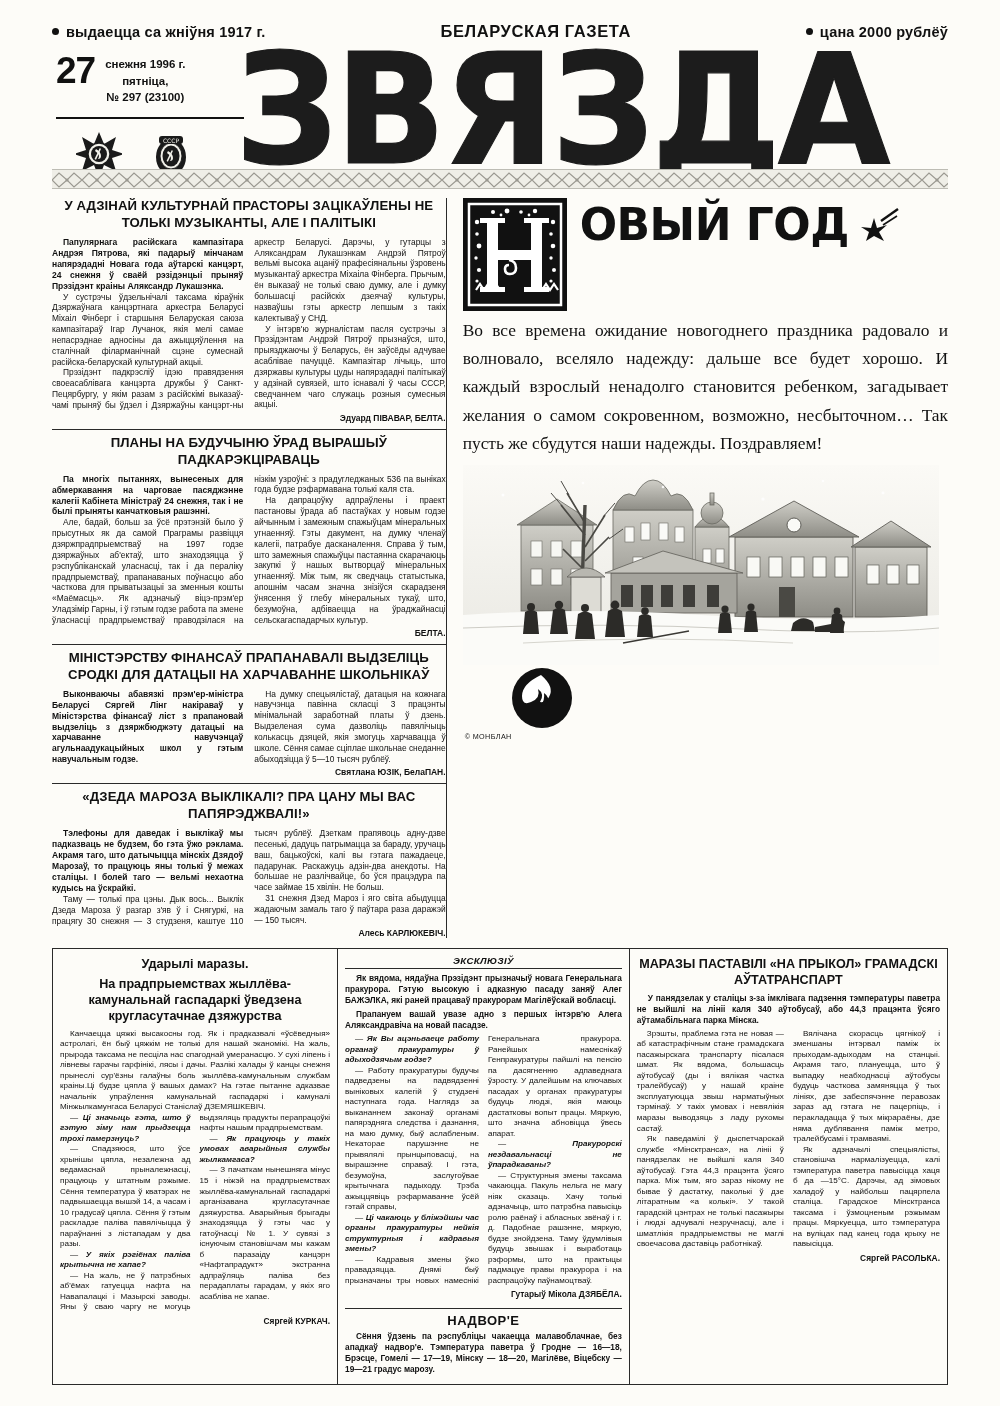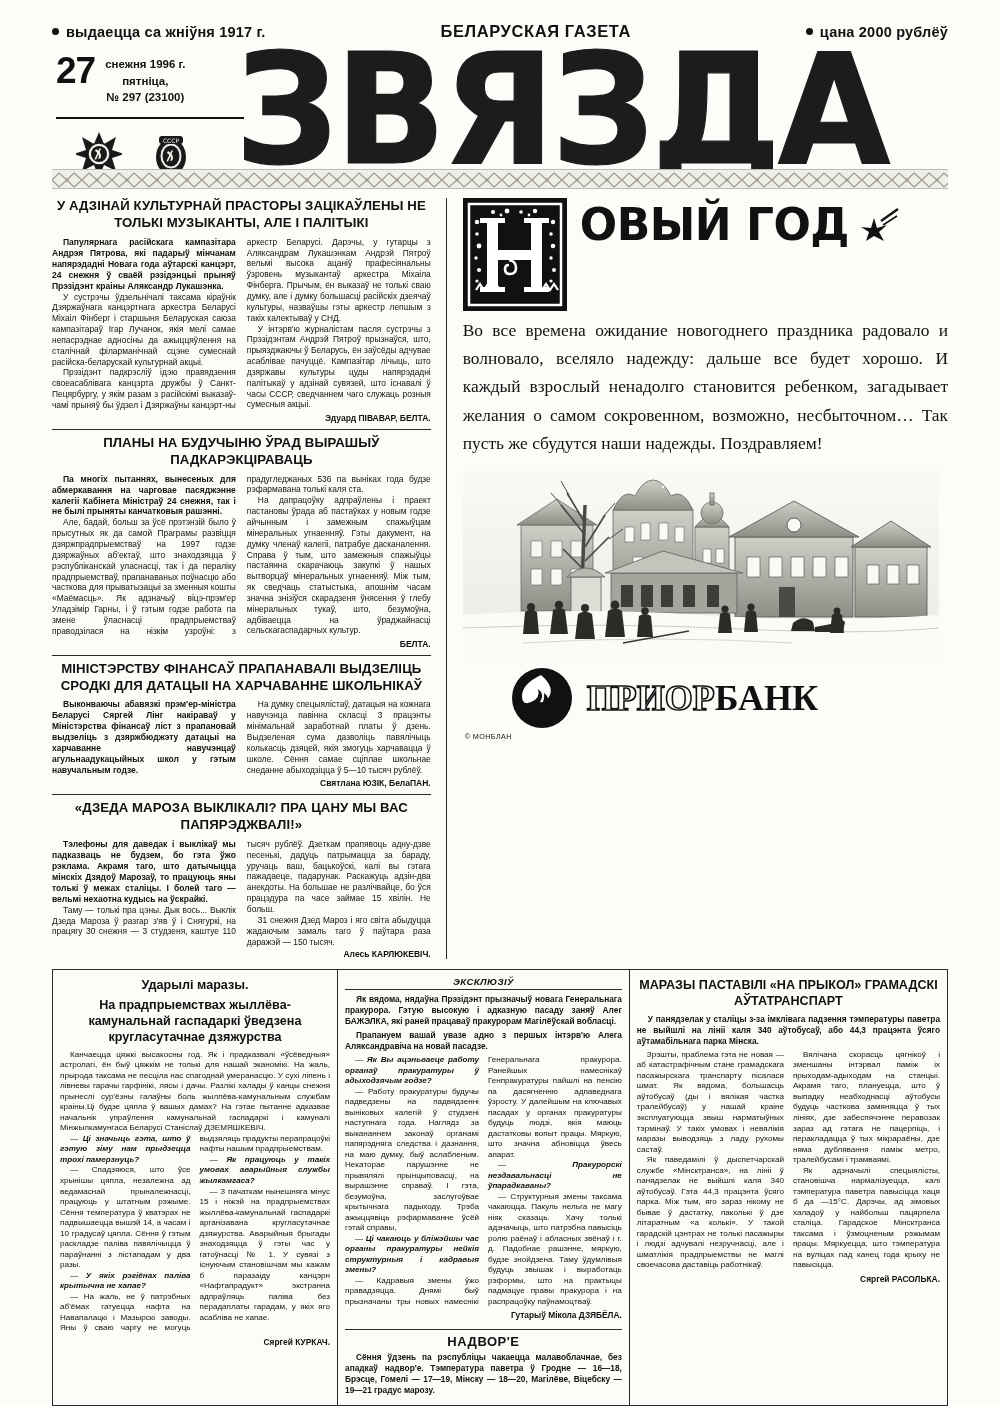--- a/index.html
+++ b/index.html
@@ -39,21 +39,21 @@
     transform-origin:left top;
     white-space:nowrap;
   }
 
   .ornament { height:20px; margin:4px 12px 0 12px; position:relative; overflow:hidden;
     background:#efeee7; border-top:1px solid #bdbcb4; border-bottom:1px solid #bdbcb4; }
   .ornament svg { display:block; }
 
   
   .top-section { display:flex; margin-top:9px; padding:0 12px; gap:0; }
-  .left-news { width:400px; padding-right:15px; border-right:1.5px solid #2a2a2a; }
+  .left-news { width:400px; padding-right:0; border-right:1.5px solid #2a2a2a; }
   .right-greet { width:508px; padding-left:16px; }
 
   h2.news-head {
     font-size:13.2px; font-weight:bold; text-align:center; line-height:1.28;
     margin:0 0 5px 0; letter-spacing:.1px; text-transform:uppercase;
   }
   .hr-thin { border:0; border-top:1.5px solid #2a2a2a; margin:6px 0 5px 0; }
   .two-col { column-count:2; column-gap:11px; column-rule:none; }
   .two-col p { margin:0 0 0 0; font-size:8.4px; line-height:1.29; text-align:justify; text-indent:11px; hyphens:auto; }
   .two-col p.lead { font-weight:bold; font-size:8.5px; }
@@ -398,24 +398,20 @@
           </g>
         </svg>
       </div>
 
       <div class="bank-row">
         <svg class="bank-mark" viewBox="0 0 62 62">
           <circle cx="31" cy="31" r="30" fill="#111"></circle>
           <path d="M30 8 q14 12 8 22 q-3 6 -9 5 q5 -8 -2 -13 q3 9 -7 13 q-9 4 -9 -6 q0 -12 19 -21 Z" fill="#fff"></path>
           <path d="M33 26 q6 4 3 10 q-2 4 -6 2 q4 -5 3 -12 Z" fill="#111"></path>
         </svg>
-        <div class="bank-name">
-          <span class="outline">ПРИОР</span>
-          <span>БАНК</span>
-        </div>
       </div>
       <div class="credit">© МОНБЛАН</div>
     </div>
   </div>
 
   <div class="bottom-section">
 
     <div class="bcol c1">
       <h3 class="b-head">Ударылі маразы.</h3>
       <h3 class="b-head">На прадпрыемствах жыллёва-камунальнай гаспадаркі ўведзена кругласутачнае дзяжурства</h3>

